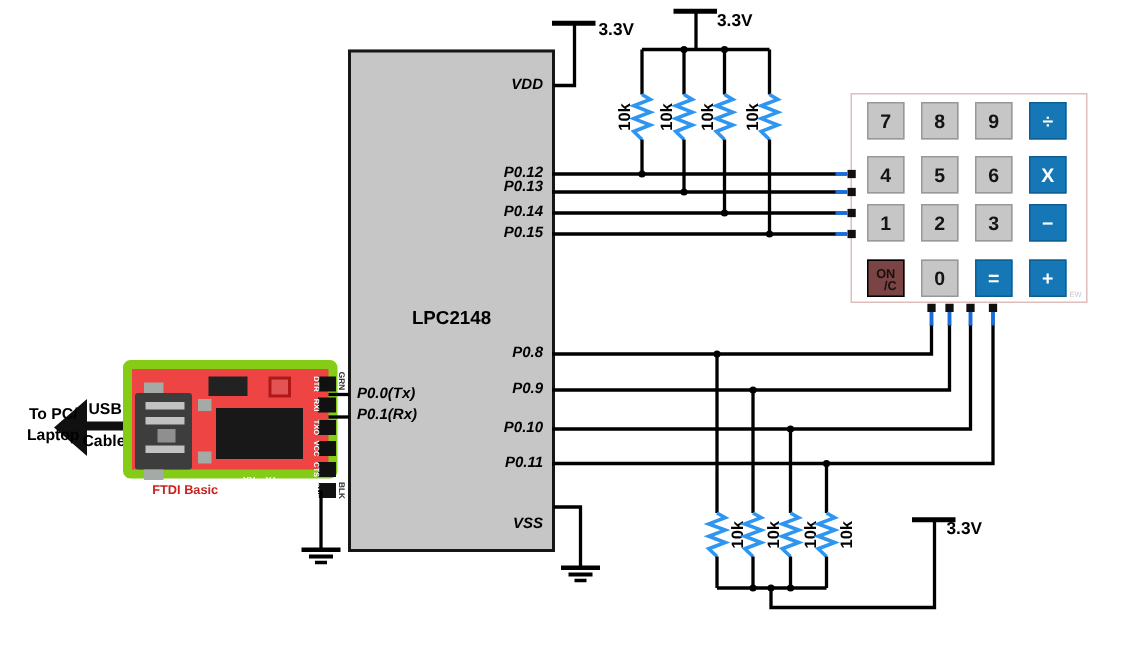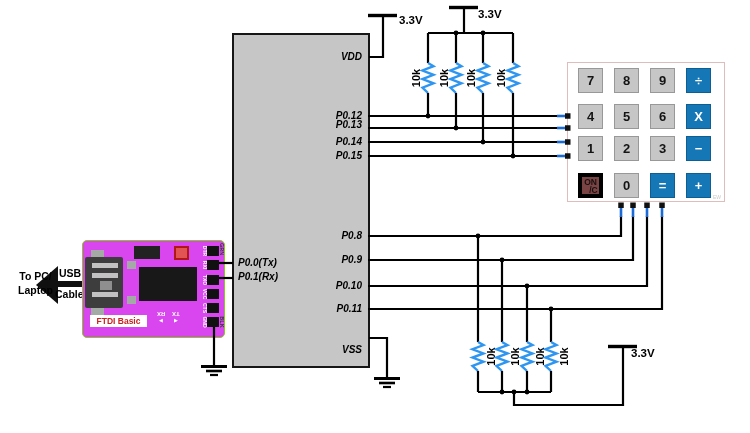--- a/index.html
+++ b/index.html
@@ -22,28 +22,28 @@
   
   .kp-title{position:absolute;left:567px;top:42px;width:158px;text-align:center;
             font-weight:bold;font-size:12.5px;color:#000;}
   .kp-panel{position:absolute;left:567px;top:62px;width:158px;height:140px;
             background:#fff;border:1px solid #dfbdbd;box-sizing:border-box;}
   .key{position:absolute;width:25px;height:25px;display:flex;flex-direction:column;
        align-items:center;justify-content:center;font-weight:bold;font-size:13px;
        box-sizing:border-box;cursor:default;}
   .key.gray{background:#c6c6c6;border:1px solid #989898;color:#141414;}
   .key.blue{background:#1577b5;border:1px solid #0d5e93;color:#ffffff;}
-  .key.maroon{background:#7b4444;border:4px solid #000000;color:#181010;}
+  .key.maroon{background:#7b4444;border:1px solid #000000;color:#181010;}
   .key .kline{display:block;line-height:8px;font-size:8.5px;}
   .key .kline:nth-child(2){margin-left:6px;}
   .kp-watermark{position:absolute;right:3px;bottom:1px;font-size:5px;color:#c9c9c9;}
 
   
-  .ftdi{position:absolute;left:82px;top:240px;width:143px;height:98px;
-        background:#d946ef;border:1px solid #84cc16;border-radius:5px;box-sizing:border-box;}
+  .ftdi{position:absolute;left:82px;top:240px;width:143px;height:79px;
+        background:#ef4444;border:6px solid #84cc16;border-radius:5px;box-sizing:border-box;}
   .ftdi .part{position:absolute;}
   .usb{left:2px;top:16px;width:38px;height:51px;background:#3d3d3d;border-radius:2px;}
   .usb-stripe{background:#c2c2c2;height:5px;left:7px;width:26px;}
   .usb-slot{left:15px;top:24px;width:12px;height:9px;background:#8f8f8f;}
   .tab{background:#a4aaa6;}
   .cmp{left:51px;top:5px;width:26px;height:13px;background:#222;}
   .led{left:91px;top:5px;width:15px;height:14px;background:#e25353;border:2px solid #b01818;box-sizing:border-box;}
   .ic{left:56px;top:26px;width:58px;height:34px;background:#181818;}
   .fbl{left:7px;top:74px;width:57px;height:12px;background:#fff;color:#cb2020;
        font-size:8.5px;font-weight:bold;text-align:center;line-height:12px;}
@@ -66,20 +66,21 @@
 
   
   .overlay{position:absolute;left:0;top:0;pointer-events:none;}
 </style>
 </head>
 <body>
 
 <div class="canvas">
 
   <div class="chip">
+    <div class="chip-name">LPC2148</div>
     <div class="pin pr" style="top:14px">VDD</div>
     <div class="pin pr" style="top:73px">P0.12</div>
     <div class="pin pr" style="top:82px">P0.13</div>
     <div class="pin pr" style="top:99px">P0.14</div>
     <div class="pin pr" style="top:113px">P0.15</div>
     <div class="pin pr" style="top:193px">P0.8</div>
     <div class="pin pr" style="top:217px">P0.9</div>
     <div class="pin pr" style="top:243px">P0.10</div>
     <div class="pin pr" style="top:266px">P0.11</div>
     <div class="pin pr" style="top:307px">VSS</div>

